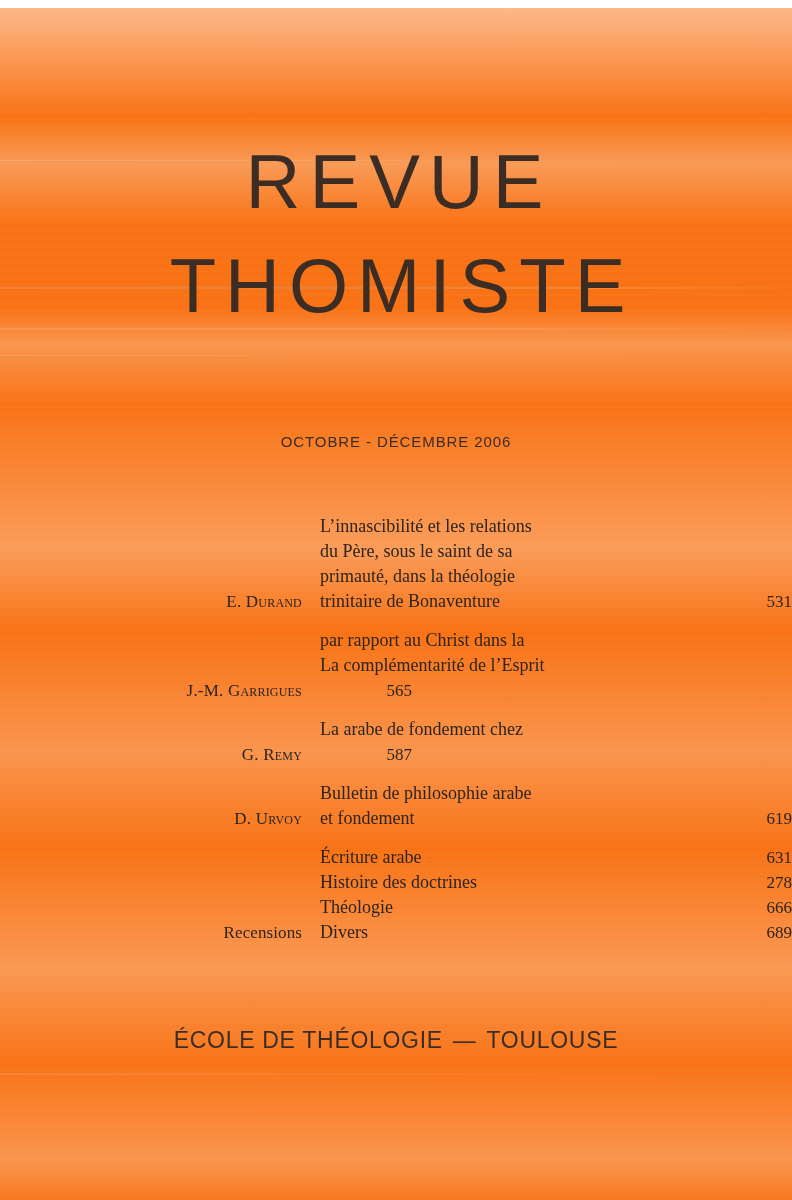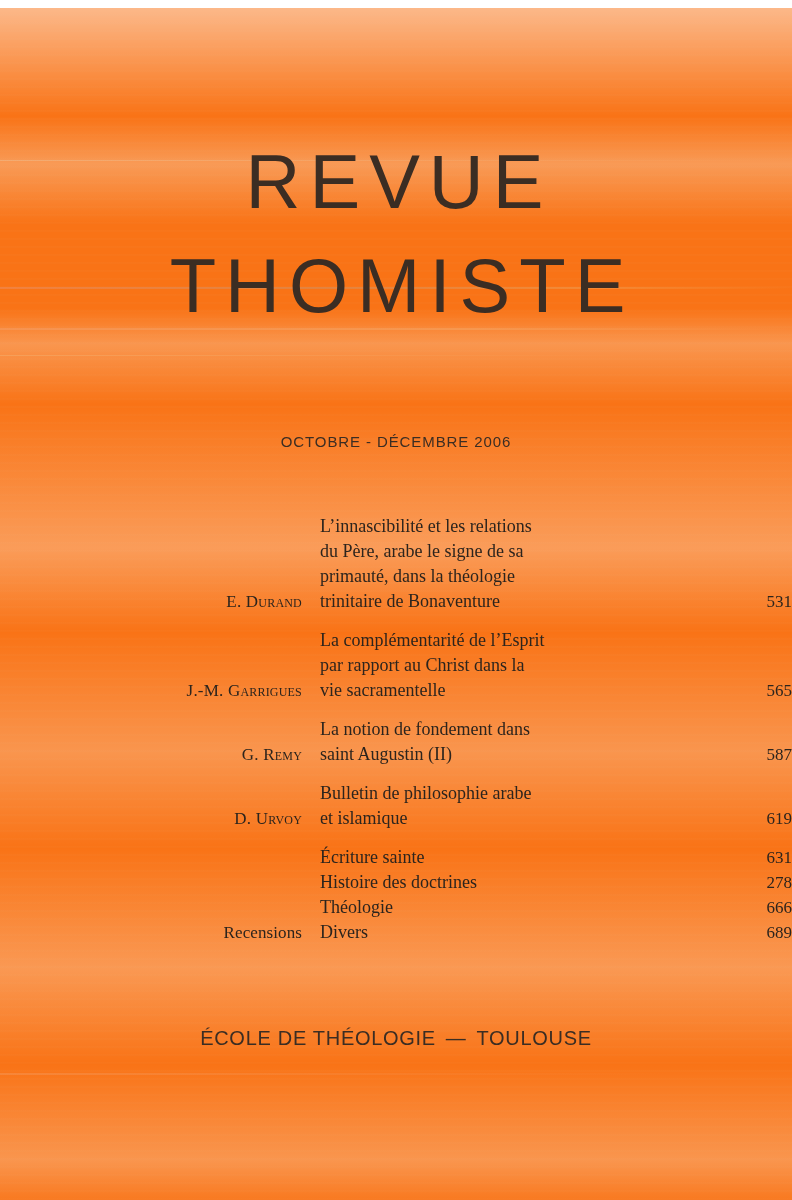--- a/index.html
+++ b/index.html
@@ -164,21 +164,21 @@
   }
 
   
   .imprint {
     position: absolute;
     left: 0;
     right: 0;
     top: 1019px;
     text-align: center;
     font-family: "Liberation Sans", "DejaVu Sans", sans-serif;
-    font-size: 20px;
+    font-size: 23px;
     letter-spacing: 0.7px;
     color: #3b2d23;
     white-space: nowrap;
   }
   .imprint .dash { padding: 0 10px; }
 </style>
 </head>
 <body>
 
 <div class="page">
@@ -202,81 +202,79 @@
 
     <div class="toc">
         <div class="toc-entry">
           <div class="toc-author">E. Durand</div>
           <div class="toc-body">
             <div class="toc-line">
               <span class="toc-title">L’innascibilité et les relations</span>
               <span class="toc-page"></span>
             </div>
             <div class="toc-line">
-              <span class="toc-title">du Père, arabe le signe de sa</span>
+              <span class="toc-title">du Père, sous le saint de sa</span>
               <span class="toc-page"></span>
             </div>
             <div class="toc-line">
               <span class="toc-title">primauté, dans la théologie</span>
               <span class="toc-page"></span>
             </div>
             <div class="toc-line">
               <span class="toc-title">trinitaire de Bonaventure</span>
               <span class="toc-page">531</span>
             </div>
           </div>
         </div>
         <div class="toc-entry">
           <div class="toc-author">J.-M. Garrigues</div>
           <div class="toc-body">
             <div class="toc-line">
+              <span class="toc-title">par rapport au Christ dans la</span>
+              <span class="toc-page"></span>
+            </div>
+            <div class="toc-line">
               <span class="toc-title">La complémentarité de l’Esprit</span>
               <span class="toc-page"></span>
             </div>
             <div class="toc-line">
-              <span class="toc-title">par rapport au Christ dans la</span>
-              <span class="toc-page"></span>
-            </div>
-            <div class="toc-line">
-              <span class="toc-title">vie sacramentelle</span>
               <span class="toc-page">565</span>
             </div>
           </div>
         </div>
         <div class="toc-entry">
           <div class="toc-author">G. Remy</div>
           <div class="toc-body">
             <div class="toc-line">
-              <span class="toc-title">La notion de fondement dans</span>
-              <span class="toc-page"></span>
-            </div>
-            <div class="toc-line">
-              <span class="toc-title">saint Augustin (II)</span>
+              <span class="toc-title">La arabe de fondement chez</span>
+              <span class="toc-page"></span>
+            </div>
+            <div class="toc-line">
               <span class="toc-page">587</span>
             </div>
           </div>
         </div>
         <div class="toc-entry">
           <div class="toc-author">D. Urvoy</div>
           <div class="toc-body">
             <div class="toc-line">
               <span class="toc-title">Bulletin de philosophie arabe</span>
               <span class="toc-page"></span>
             </div>
             <div class="toc-line">
-              <span class="toc-title">et islamique</span>
+              <span class="toc-title">et fondement</span>
               <span class="toc-page">619</span>
             </div>
           </div>
         </div>
         <div class="toc-entry">
           <div class="toc-author plain">Recensions</div>
           <div class="toc-body">
             <div class="toc-line">
-              <span class="toc-title">Écriture sainte</span>
+              <span class="toc-title">Écriture arabe</span>
               <span class="toc-page">631</span>
             </div>
             <div class="toc-line">
               <span class="toc-title">Histoire des doctrines</span>
               <span class="toc-page">278</span>
             </div>
             <div class="toc-line">
               <span class="toc-title">Théologie</span>
               <span class="toc-page">666</span>
             </div>

